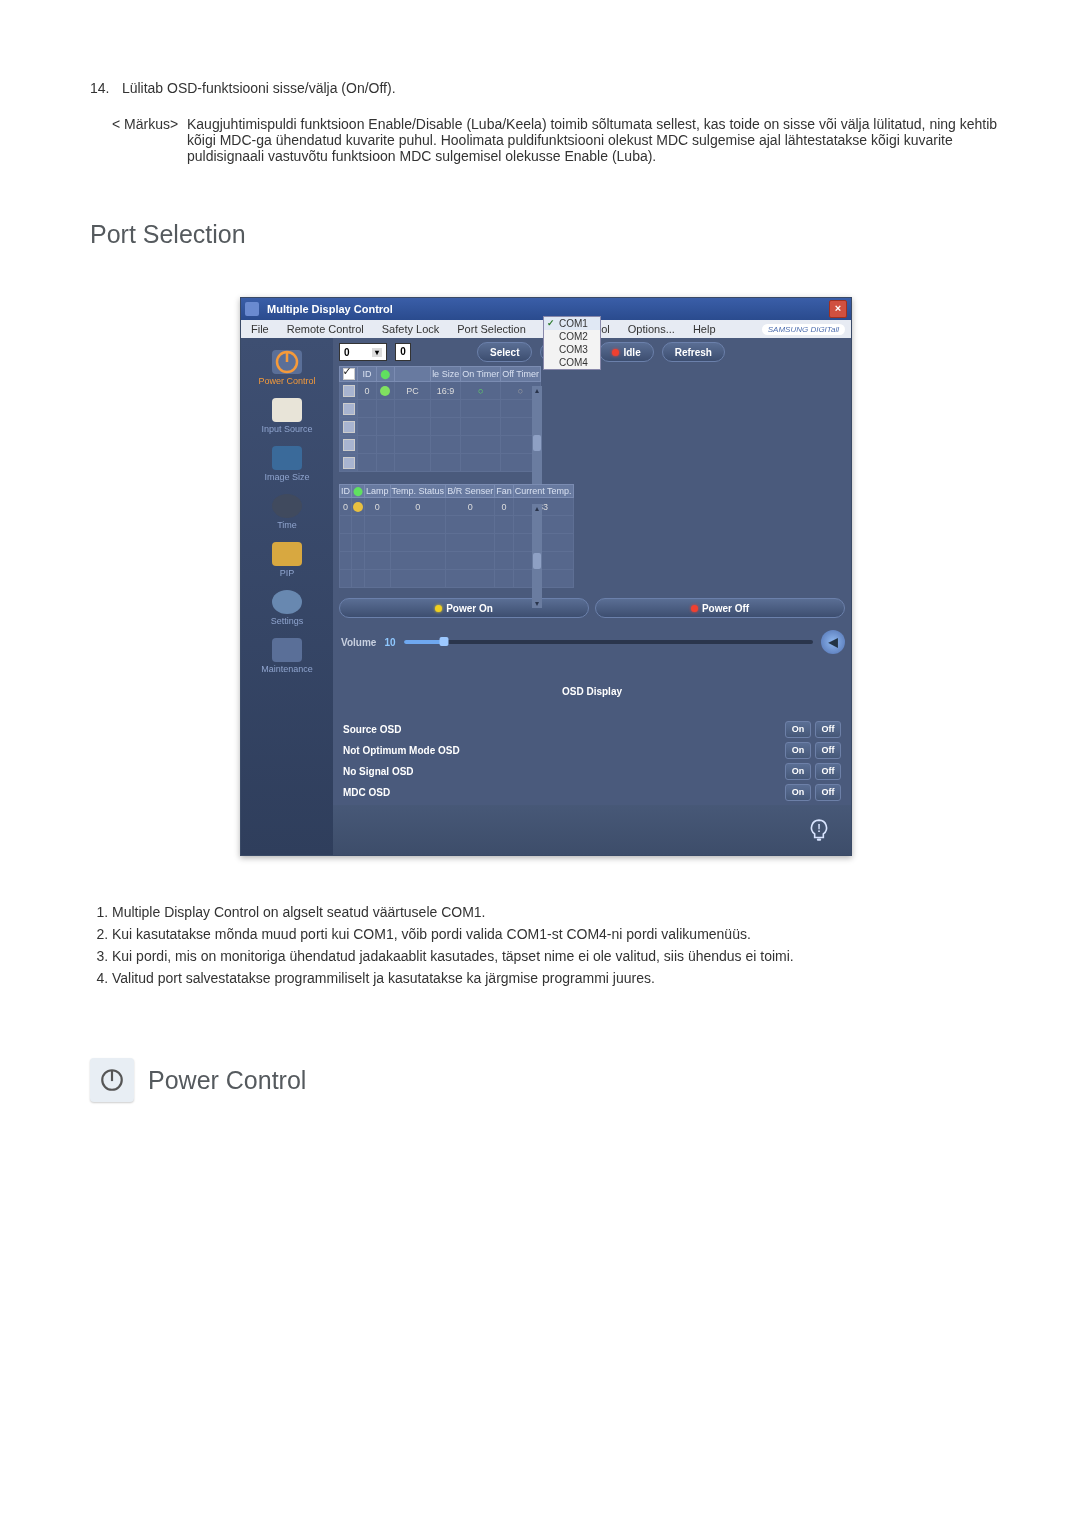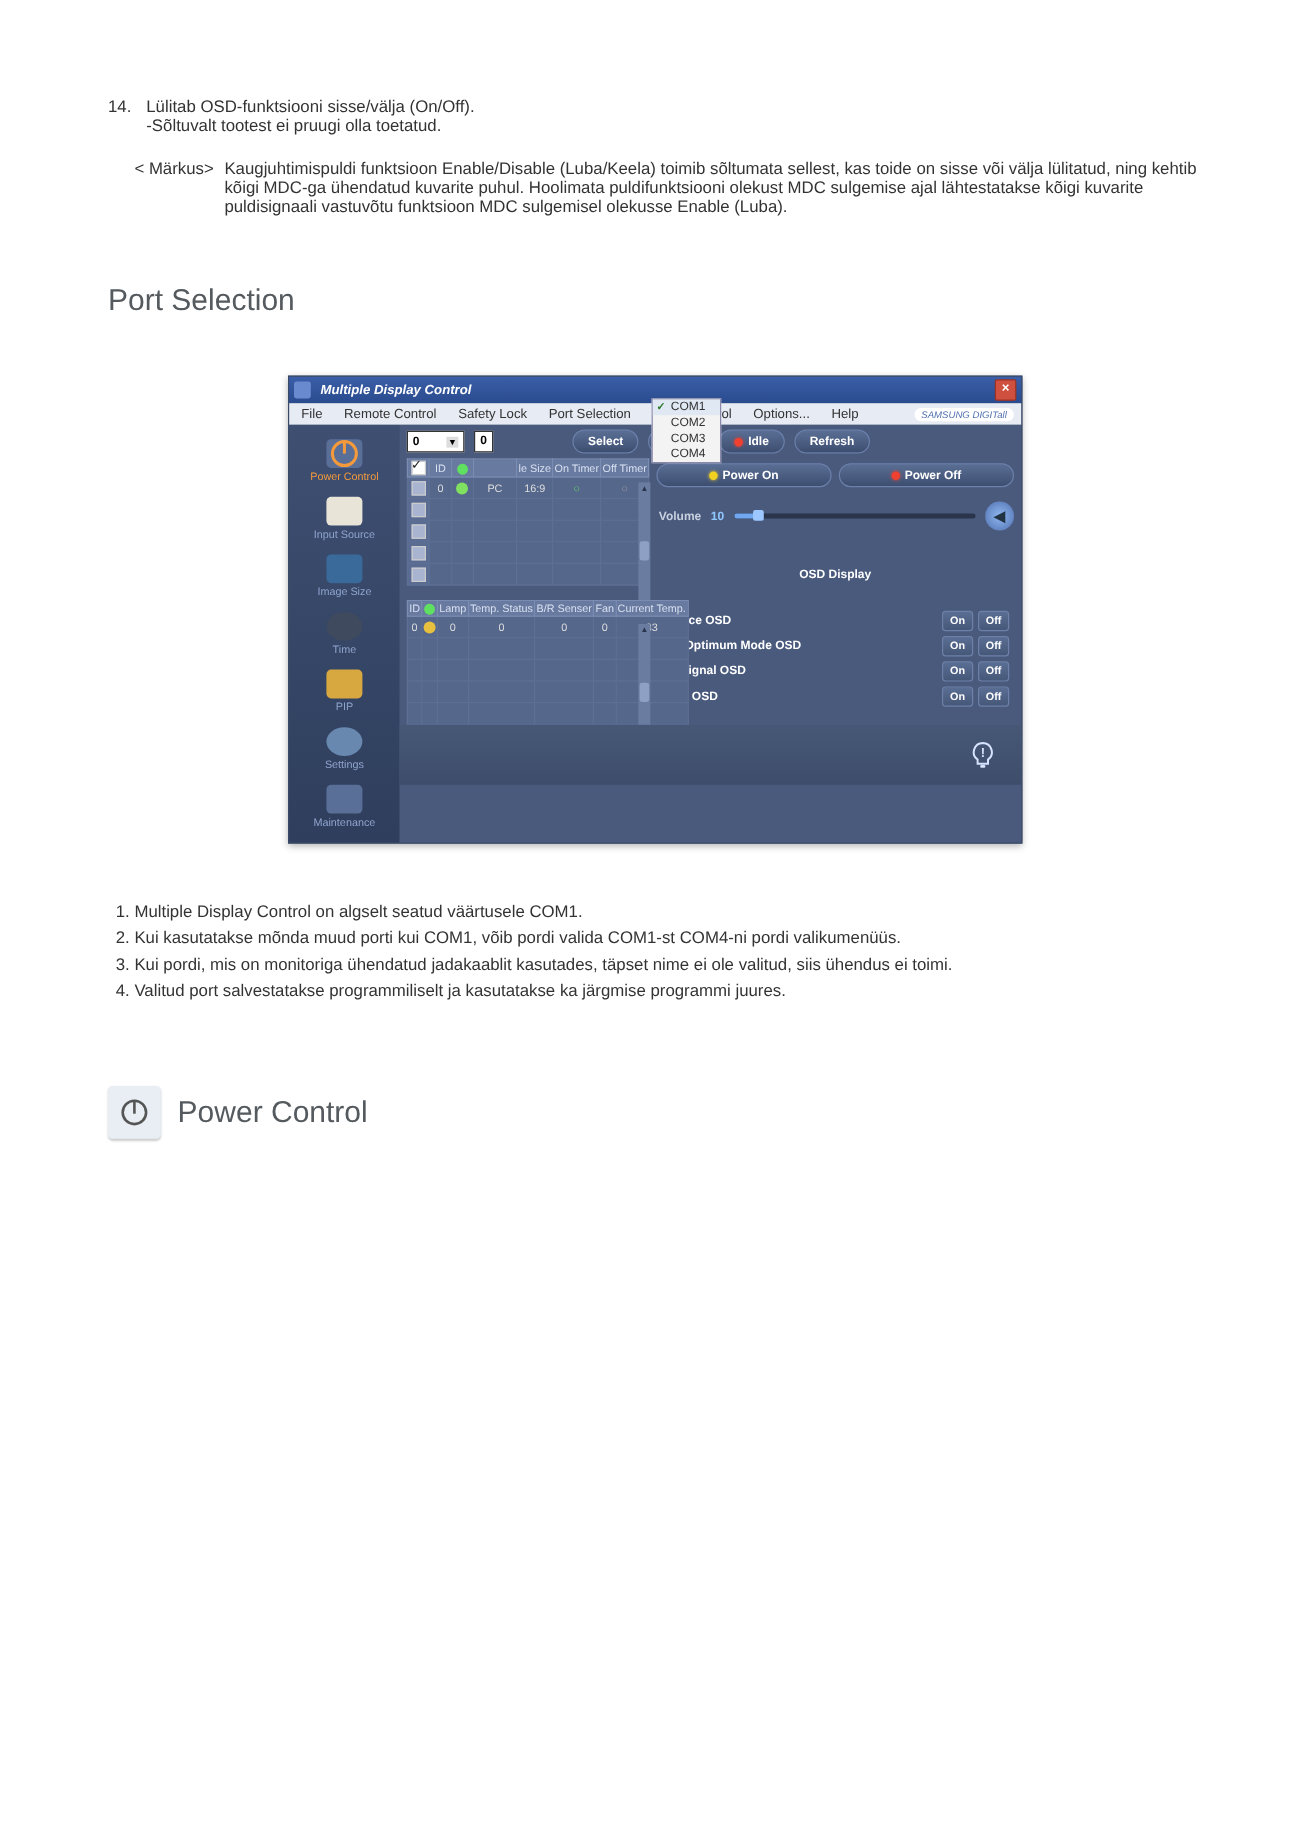--- a/index.html
+++ b/index.html
@@ -108,21 +108,20 @@
     width: 14px;
     height: 14px;
     background: #6a8ad0;
     border-radius: 2px;
     margin-right: 4px;
   }
   .titlebar .tleft {
     display: flex;
     align-items: center;
     gap: 4px;
-    font-style: italic;
   }
   .closebtn {
     width: 16px;
     height: 16px;
     background: #d05040;
     color: #fff;
     text-align: center;
     line-height: 14px;
     font-weight: bold;
     border: 1px solid #a03020;
@@ -240,20 +239,21 @@
     color: #fff;
     font-weight: bold;
   }
   .btn .dot { width:7px;height:7px;border-radius:50%; }
   .dot.y { background:#f0d020; box-shadow:0 0 3px #f0d020;}
   .dot.r { background:#f04030; box-shadow:0 0 3px #f04030;}
   .middle {
     display: flex;
     padding: 0 6px;
     gap: 6px;
+    flex-direction: column;
   }
   .left-table {
     width: 202px;
   }
   .tbl {
     width: 100%;
     border-collapse: collapse;
     background: #56678c;
   }
   .tbl th {
@@ -407,21 +407,20 @@
 </style>
 </head>
 <body>
 
 <div class="page">
 
   <div class="item14">
     <span class="num">14.</span>
     <span class="body">
       <span>Lülitab OSD-funktsiooni sisse/välja (On/Off).</span><br>
-      <span class="sub">-Sõltuvalt tootest ei pruugi olla toetatud.</span>
     </span>
   </div>
 
   <div class="note">
     <div class="note-label">&lt; Märkus&gt;</div>
     <div class="note-body">Kaugjuhtimispuldi funktsioon Enable/Disable (Luba/Keela) toimib sõltumata sellest, kas toide on sisse või välja lülitatud, ning kehtib kõigi MDC-ga ühendatud kuvarite puhul. Hoolimata puldifunktsiooni olekust MDC sulgemise ajal lähtestatakse kõigi kuvarite puldisignaali vastuvõtu funktsioon MDC sulgemisel olekusse Enable (Luba).</div>
   </div>
 
   <h2 class="section">Port Selection</h2>
 

